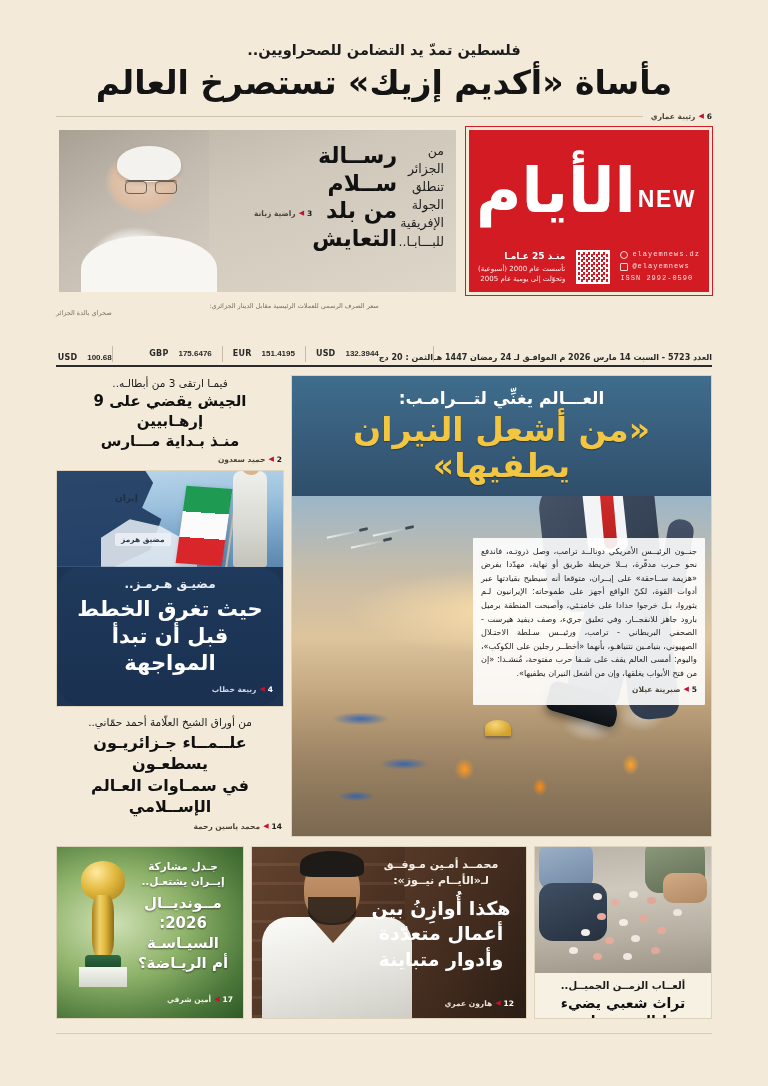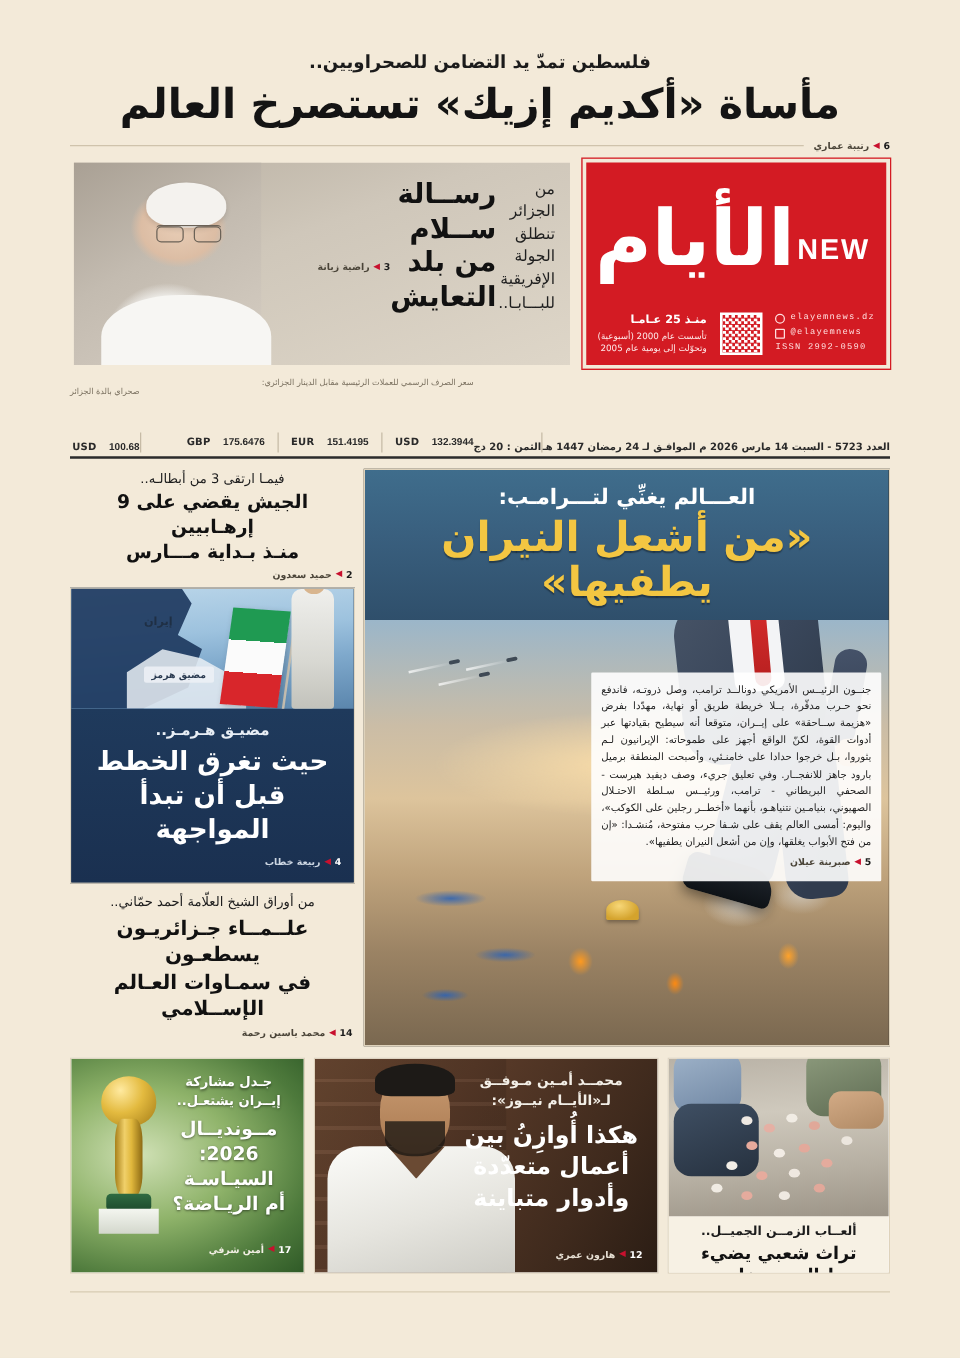--- a/index.html
+++ b/index.html
@@ -568,20 +568,21 @@
   .s-head {
     position: absolute; right: 14px; bottom: 92px;
     width: 20px; height: 22px;
     background: #d8b58e; border-radius: 48%;
   }
   .hormuz-text {
     flex: 1;
     padding: 10px 10px 6px 10px;
     text-align: center;
     background: linear-gradient(180deg,#1f3a5c 0%, #1a3050 100%);
+    border-radius: 25px;
   }
   .hormuz-kicker {
     font-size: 12px;
     color: #e8eef5;
     letter-spacing: 3px;
     font-weight: 600;
     margin-bottom: 5px;
   }
   .hormuz-title {
     font-size: 21px;

